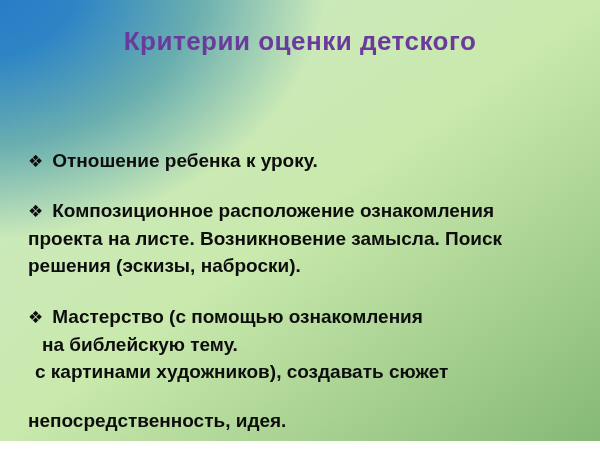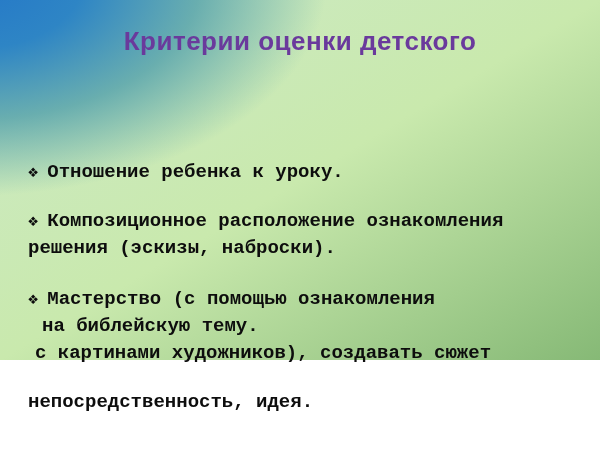--- a/index.html
+++ b/index.html
@@ -6,21 +6,21 @@
     margin: 0;
     padding: 0;
     width: 600px;
     height: 450px;
     overflow: hidden;
     font-family: "Liberation Sans", "DejaVu Sans", sans-serif;
   }
   .slide {
     position: relative;
     width: 600px;
-    height: 360px;
+    height: 441px;
     background:
       radial-gradient(ellipse 85% 85% at -5% -5%,
         #2477c8 0%,
         #2e85c5 22%,
         rgba(72, 154, 170, 0.75) 45%,
         rgba(130, 190, 170, 0) 70%),
       linear-gradient(to bottom right,
         #cdeac8 0%,
         #c9e9ad 50%,
         #86b976 100%);
@@ -38,21 +38,21 @@
   .content {
     position: absolute;
     top: 143px;
     left: 28px;
     right: 18px;
     color: #0d0d0d;
     font-size: 19px;
     line-height: 27px;
     font-weight: 700;
   }
-  .para { margin: 16px 0 22px 0; font-family: Liberation Mono, monospace; }
+  .para { margin: 4px 0 22px 0; }
   .para .line { white-space: nowrap; }
   .bullet {
     display: inline-block;
     margin-right: 9px;
     font-size: 17px;
   }
   .indent-1 { padding-left: 7px; }
   .indent-2 { padding-left: 14px; }
   .p2 { margin-bottom: 24px; }
   .p3 { margin-bottom: 22px; }
@@ -68,20 +68,21 @@
   </h1>
 
   <div class="content">
 
     <div class="para p1">
       <div class="line"><span class="bullet">❖</span><span>Отношение ребенка к уроку.</span></div>
     </div>
 
     <div class="para p2">
       <div class="line"><span class="bullet">❖</span><span>Композиционное расположение ознакомления</span></div>
+      <div class="line">проекта на листе. Возникновение замысла. Поиск</div>
       <div class="line">решения (эскизы, наброски).</div>
     </div>
 
     <div class="para p3">
       <div class="line"><span class="bullet">❖</span><span>Мастерство (с помощью ознакомления</span></div>
       <div class="line indent-2">на библейскую тему.</div>
       <div class="line indent-1">с картинами художников), создавать сюжет</div>
     </div>
 
     <div class="para p4">

